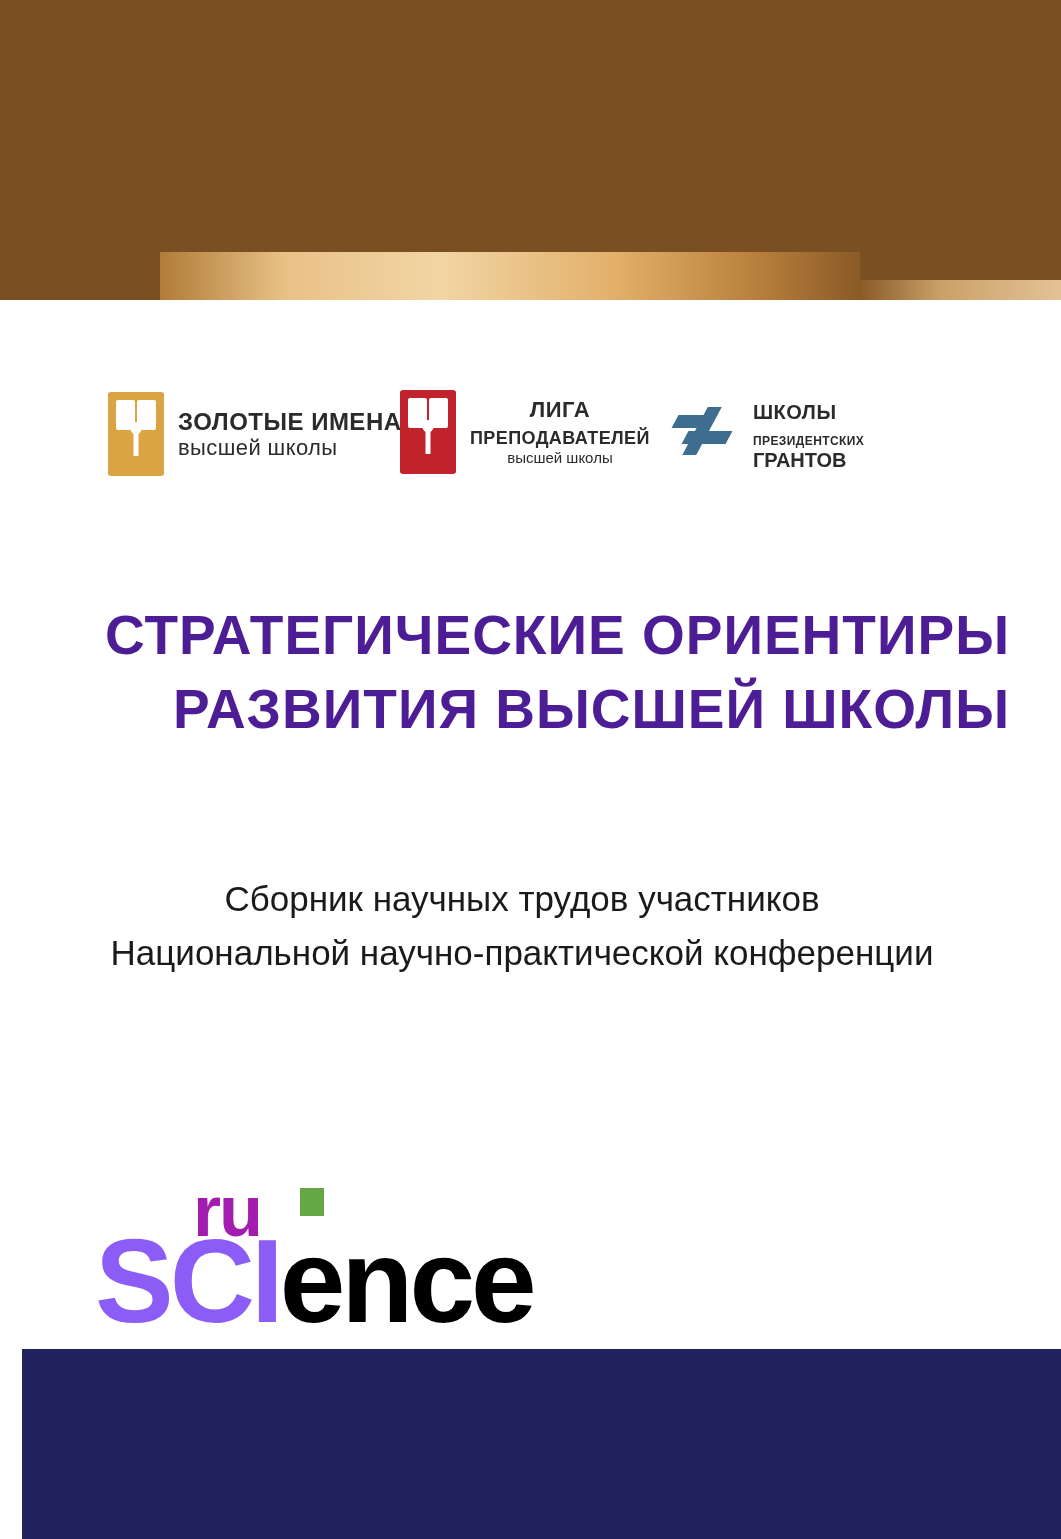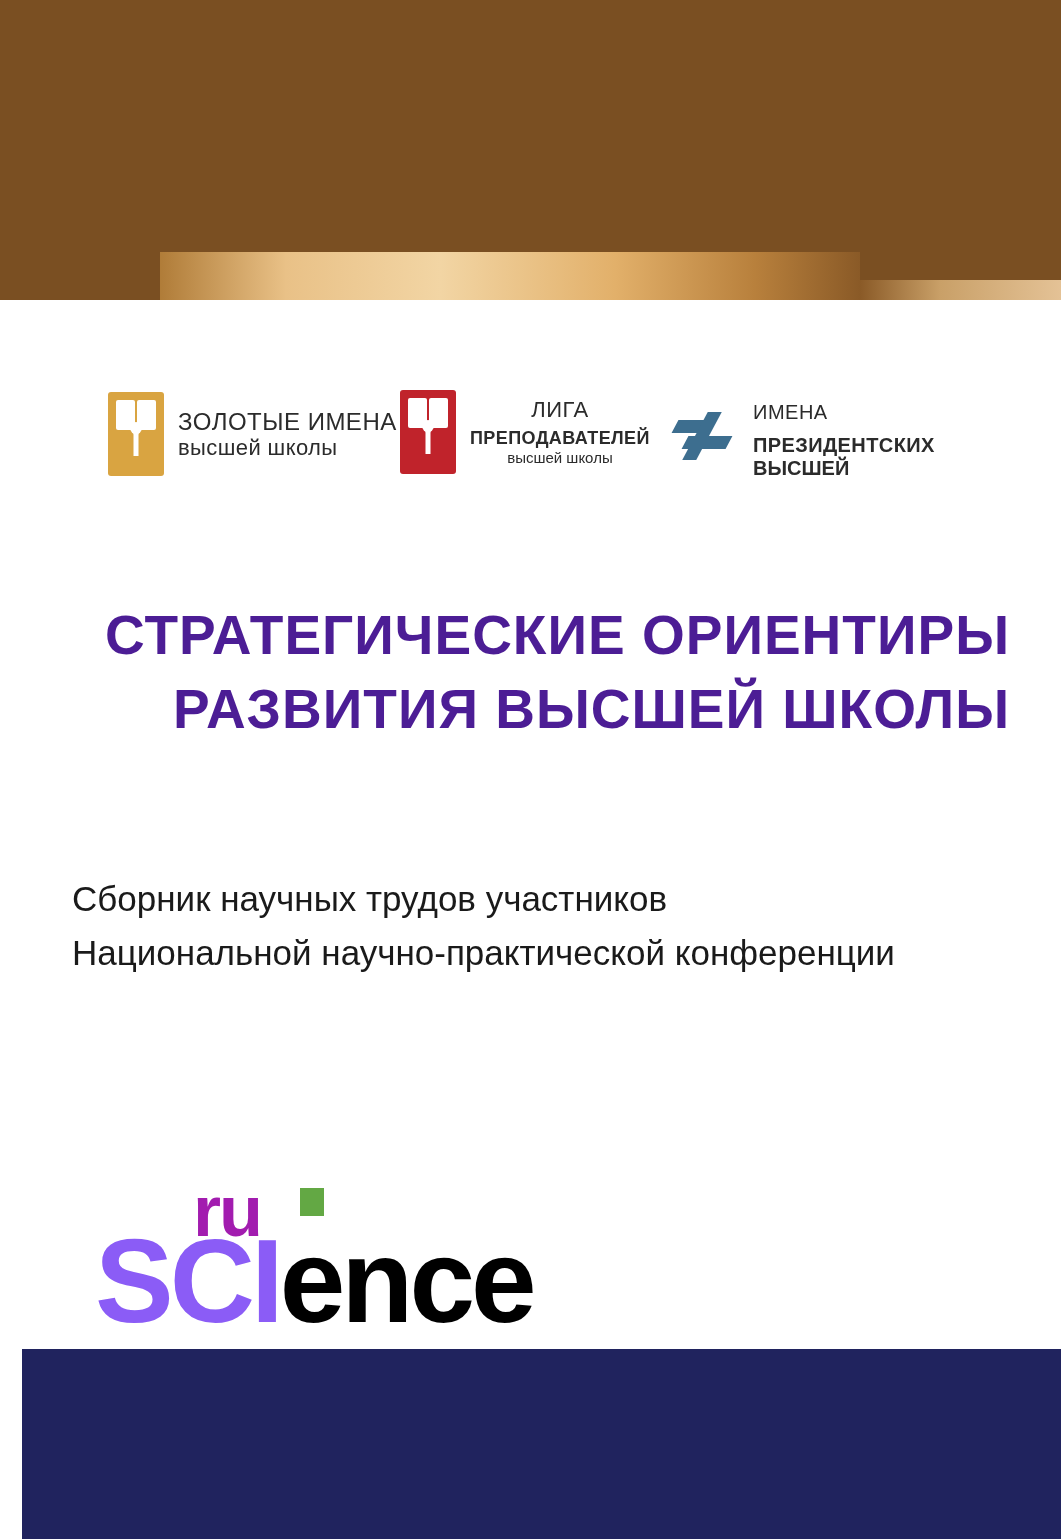--- a/index.html
+++ b/index.html
@@ -129,21 +129,21 @@
     background: #ffffff;
     transform: translateX(-50%);
   }
   .bm-gold .bm-body { background: #d9a441; }
   .bm-red  .bm-body { background: #c0232b; }
 
   .logo-text {
     line-height: 1.05;
   }
   .logo-l1 {
-    font-weight: normal;
+    font-weight: bold;
     color: #2b2b2b;
     letter-spacing: 0.5px;
   }
   .logo-l2 {
     color: #2b2b2b;
     letter-spacing: 0.4px;
   }
   .logo-l3 {
     color: #2b2b2b;
   }
@@ -176,21 +176,21 @@
     left: 12px; top: 26px;
     width: 44px; height: 13px;
     transform: skewX(-28deg);
   }
   .fond-mark .fm-c {
     left: 22px; top: 2px;
     width: 14px; height: 48px;
     transform: skewX(-28deg);
   }
   .logo-3 .logo-l1 { font-size: 20px; }
-  .logo-3 .logo-l2 { font-size: 20px; font-weight: bold; margin-top: 12px; }
+  .logo-3 .logo-l2 { font-size: 12px; font-weight: bold; margin-top: 12px; }
   .logo-3 .logo-l3 { font-size: 20px; font-weight: bold; margin-top: 2px; }
 
   
   .title {
     position: absolute;
     left: 80px;
     top: 598px;
     width: 930px;
     font-family: "Liberation Sans", sans-serif;
     font-weight: bold;
@@ -205,20 +205,21 @@
 
   
   .subtitle {
     position: absolute;
     left: 72px;
     top: 872px;
     width: 900px;
     font-size: 35px;
     line-height: 1.55;
     color: #1a1a1a;
+    text-align: center;
   }
   .subtitle .sline { display: block; }
 
   
   .publisher {
     position: absolute;
     left: 95px;
     top: 1170px;
     width: 470px;
     height: 185px;
@@ -302,23 +303,23 @@
       </div>
     </div>
 
     <div class="logo logo-3">
       <div class="fond-mark">
         <div class="fm-a"></div>
         <div class="fm-c"></div>
         <div class="fm-b"></div>
       </div>
       <div class="logo-text">
-        <div class="logo-l1">ИМЕНА</div>
+        <div class="logo-l1">ШКОЛЫ</div>
         <div class="logo-l2">ПРЕЗИДЕНТСКИХ</div>
-        <div class="logo-l3">ВЫСШЕЙ</div>
+        <div class="logo-l3">ГРАНТОВ</div>
       </div>
     </div>
 
   </div>
 
   <div class="title">
     <span class="tline">СТРАТЕГИЧЕСКИЕ ОРИЕНТИРЫ</span>
     <span class="tline">РАЗВИТИЯ ВЫСШЕЙ ШКОЛЫ</span>
   </div>
 

